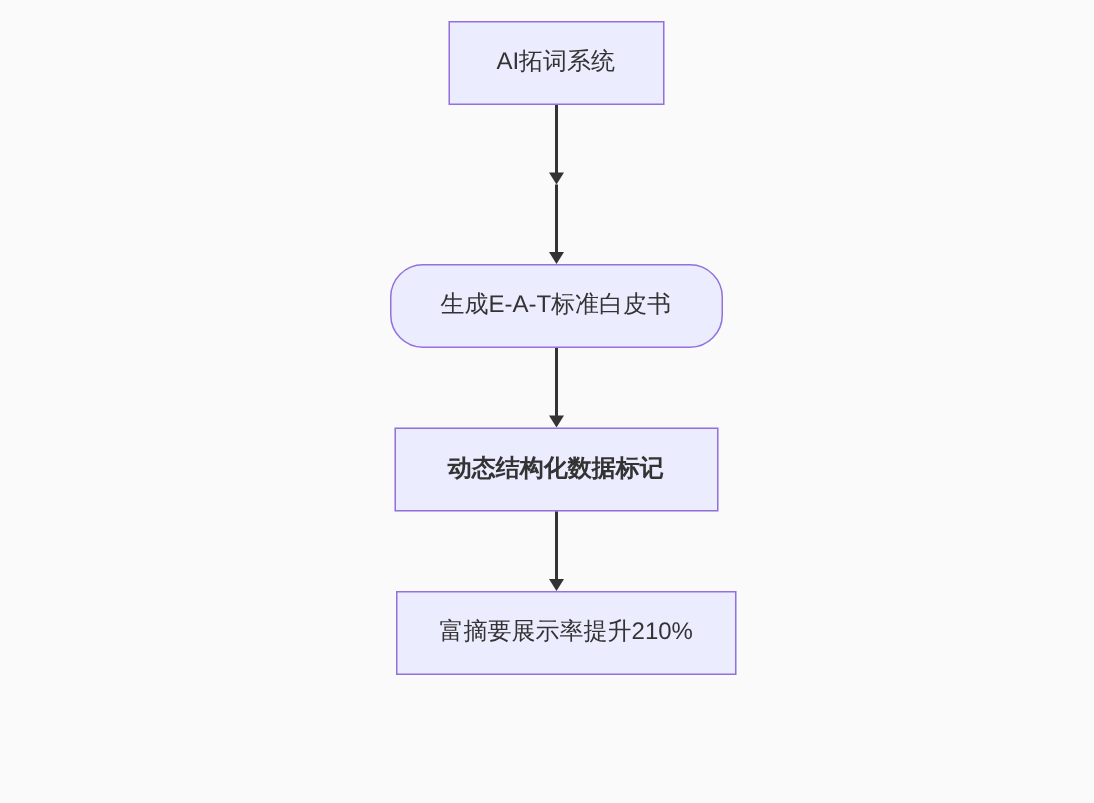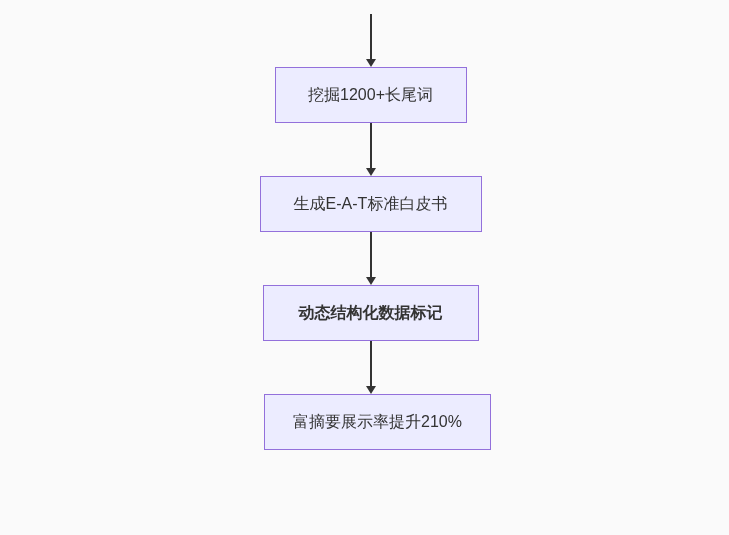--- a/index.html
+++ b/index.html
@@ -33,21 +33,21 @@
     font-size: 16px;
     line-height: 1;
     display: flex;
     align-items: center;
     justify-content: center;
     padding: 0 28px;
     white-space: nowrap;
   }
   .n1 { min-width: 144px; }
   .n2 { min-width: 192px; }
-  .n3 { min-width: 222px; }
+  .n3 { min-width: 222px; border-radius: 22px; }
   .n4 { min-width: 216px; font-weight: bold; }
   .n5 { min-width: 227px; margin-left: 14px; }
   .flow-arrow {
     height: 53px;
     display: flex;
     flex-direction: column;
     align-items: center;
   }
   .arrow-line {
     flex: 1;
@@ -61,27 +61,27 @@
     border-right: 5px solid transparent;
     border-top: 8px solid var(--edge);
     margin-top: -1px;
   }
 </style>
 </head>
 <body>
 
 <div class="flowchart">
 
+  <div class="flow-node n1">AI拓词系统</div>
 
   <div class="flow-arrow">
     <div class="arrow-line"></div>
     <div class="arrow-head"></div>
   </div>
 
-  <div class="flow-node n2">挖掘1200+长尾词</div>
 
   <div class="flow-arrow">
     <div class="arrow-line"></div>
     <div class="arrow-head"></div>
   </div>
 
   <div class="flow-node n3">生成E-A-T标准白皮书</div>
 
   <div class="flow-arrow">
     <div class="arrow-line"></div>

